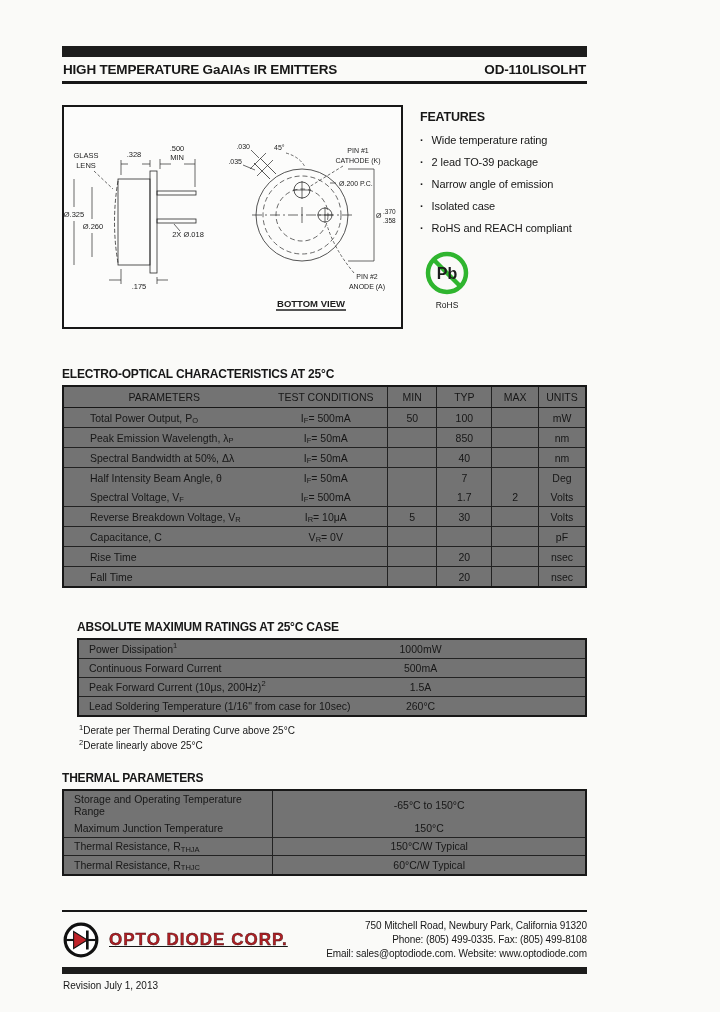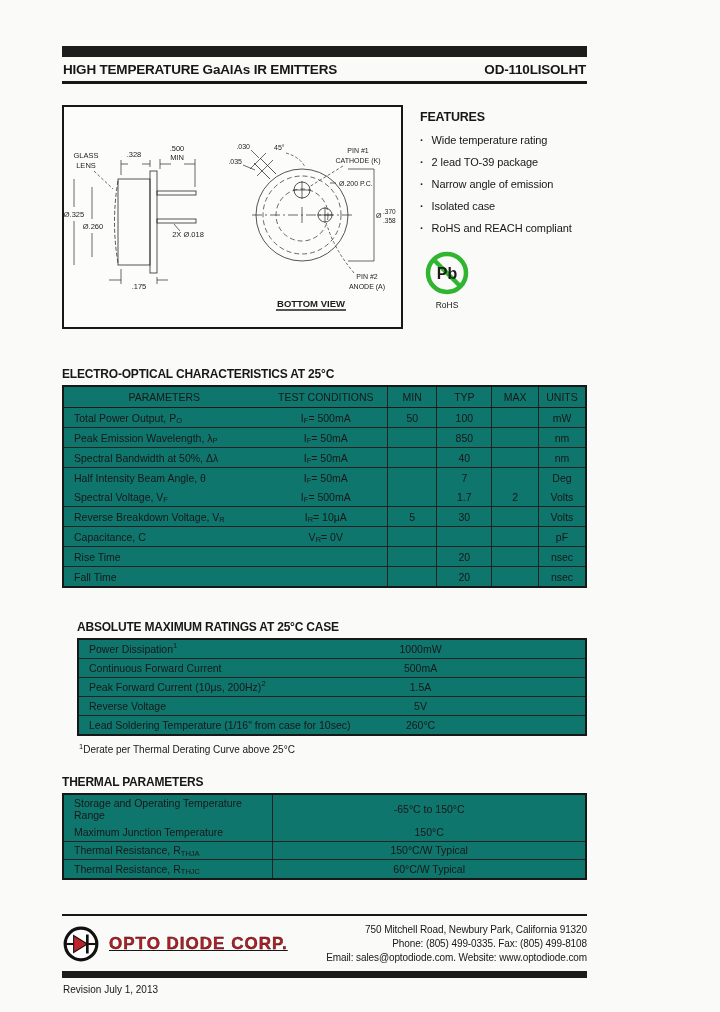--- a/index.html
+++ b/index.html
@@ -27,27 +27,27 @@
   .features-title { font-size: 12.5px; font-weight: bold; letter-spacing: -0.2px; margin-bottom: 10px; }
   .feature { font-size: 11px; display: flex; margin-bottom: 10px; letter-spacing: -0.1px; }
   .feature .bullet { margin-right: 8px; font-weight: bold; }
 
   .pb-block { margin-top: 16px; margin-left: 2px; width: 50px; text-align: center; }
   .rohs-label { font-size: 8.5px; margin-top: 0px; }
 
   .section-title { font-size: 12px; font-weight: bold; letter-spacing: -0.2px; margin-bottom: 4px; }
 
   .eo-section { margin-top: 38px; }
-  .dtable { border: 2px solid #171717; background: #0f766e; font-size: 10.5px; }
+  .dtable { border: 2px solid #171717; background: #737373; font-size: 10.5px; }
   .eo-row { display: grid; grid-template-columns: 38.5% 23.5% 9.5% 10.5% 9% 9%; border-bottom: 1px solid #222; }
   .eo-row.head { border-bottom: 1.5px solid #171717; }
   .eo-row.no-bottom { border-bottom: none; }
   .eo-row.last { border-bottom: none; }
   .eo-row .cell { min-height: 19px; display: flex; align-items: center; justify-content: center; padding: 2px 2px; }
-  .eo-row .c-param { justify-content: flex-start; padding-left: 10px; }
+  .eo-row .c-param { justify-content: flex-start; padding-left: 26px; }
   .eo-row .c-num { border-left: 1px solid #222; }
   .eo-row.head .cell { min-height: 20px; font-size: 10.5px; }
   .sub { font-size: 7.5px; position: relative; top: 3px; }
   .sup { font-size: 7.5px; position: relative; top: -4px; }
 
   .abs-section { margin-top: 32px; padding-left: 15px; }
   .abs-row { display: grid; grid-template-columns: 35% 65%; border-bottom: 1px solid #222; }
   .abs-row.last { border-bottom: none; }
   .abs-row .cell { min-height: 18px; display: flex; align-items: center; padding: 2px 2px; }
   .abs-row .c-name { padding-left: 10px; white-space: nowrap; }
@@ -396,37 +396,31 @@
             </div>
           <div class="cell c-val">500mA</div>
         </div>
         <div class="abs-row">
           <div class="cell c-name">
               <span>Peak Forward Current (10μs, 200Hz)</span>
               <span class="sup">2</span>
             </div>
           <div class="cell c-val">1.5A</div>
         </div>
-        <div class="abs-row">
-          <div class="cell c-name">
-              <span>Reverse Voltage</span>
-              <span class="sup"></span>
-            </div>
-          <div class="cell c-val">5V</div>
-        </div>
         <div class="abs-row last">
           <div class="cell c-name">
               <span>Lead Soldering Temperature (1/16" from case for 10sec)</span>
               <span class="sup"></span>
             </div>
           <div class="cell c-val">260°C</div>
         </div>
       </div>
       <div class="footnotes">
         <div class="footnote"><span class="sup">1</span><span>Derate per Thermal Derating Curve above 25°C</span></div>
+        <div class="footnote"><span class="sup">2</span><span>Derate linearly above 25°C</span></div>
       </div>
     </div>
 
     <div class="thermal-section">
       <div class="section-title">THERMAL PARAMETERS</div>
       <div class="dtable">
         <div class="th-row no-bottom">
           <div class="cell c-name">
               <span>Storage and Operating Temperature Range</span>
               <span class="sub"></span>

